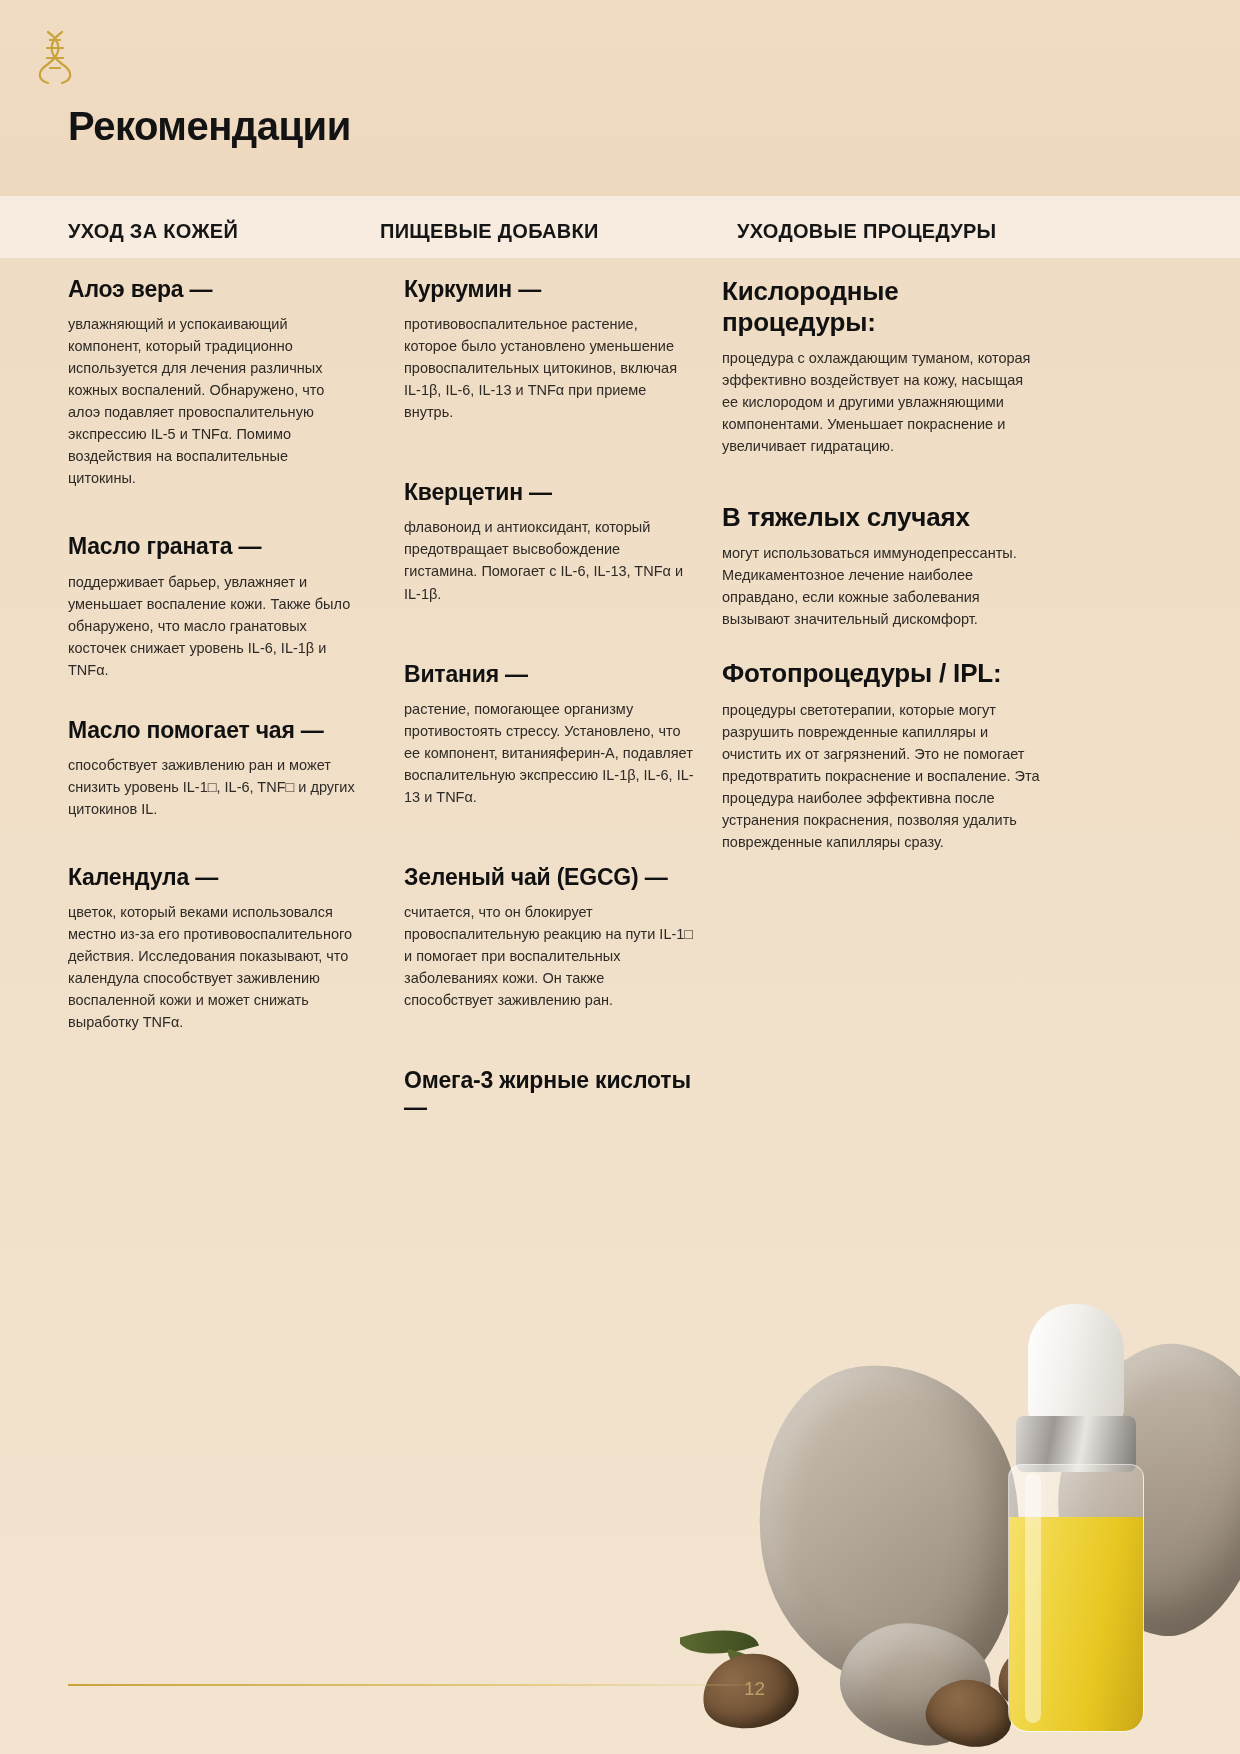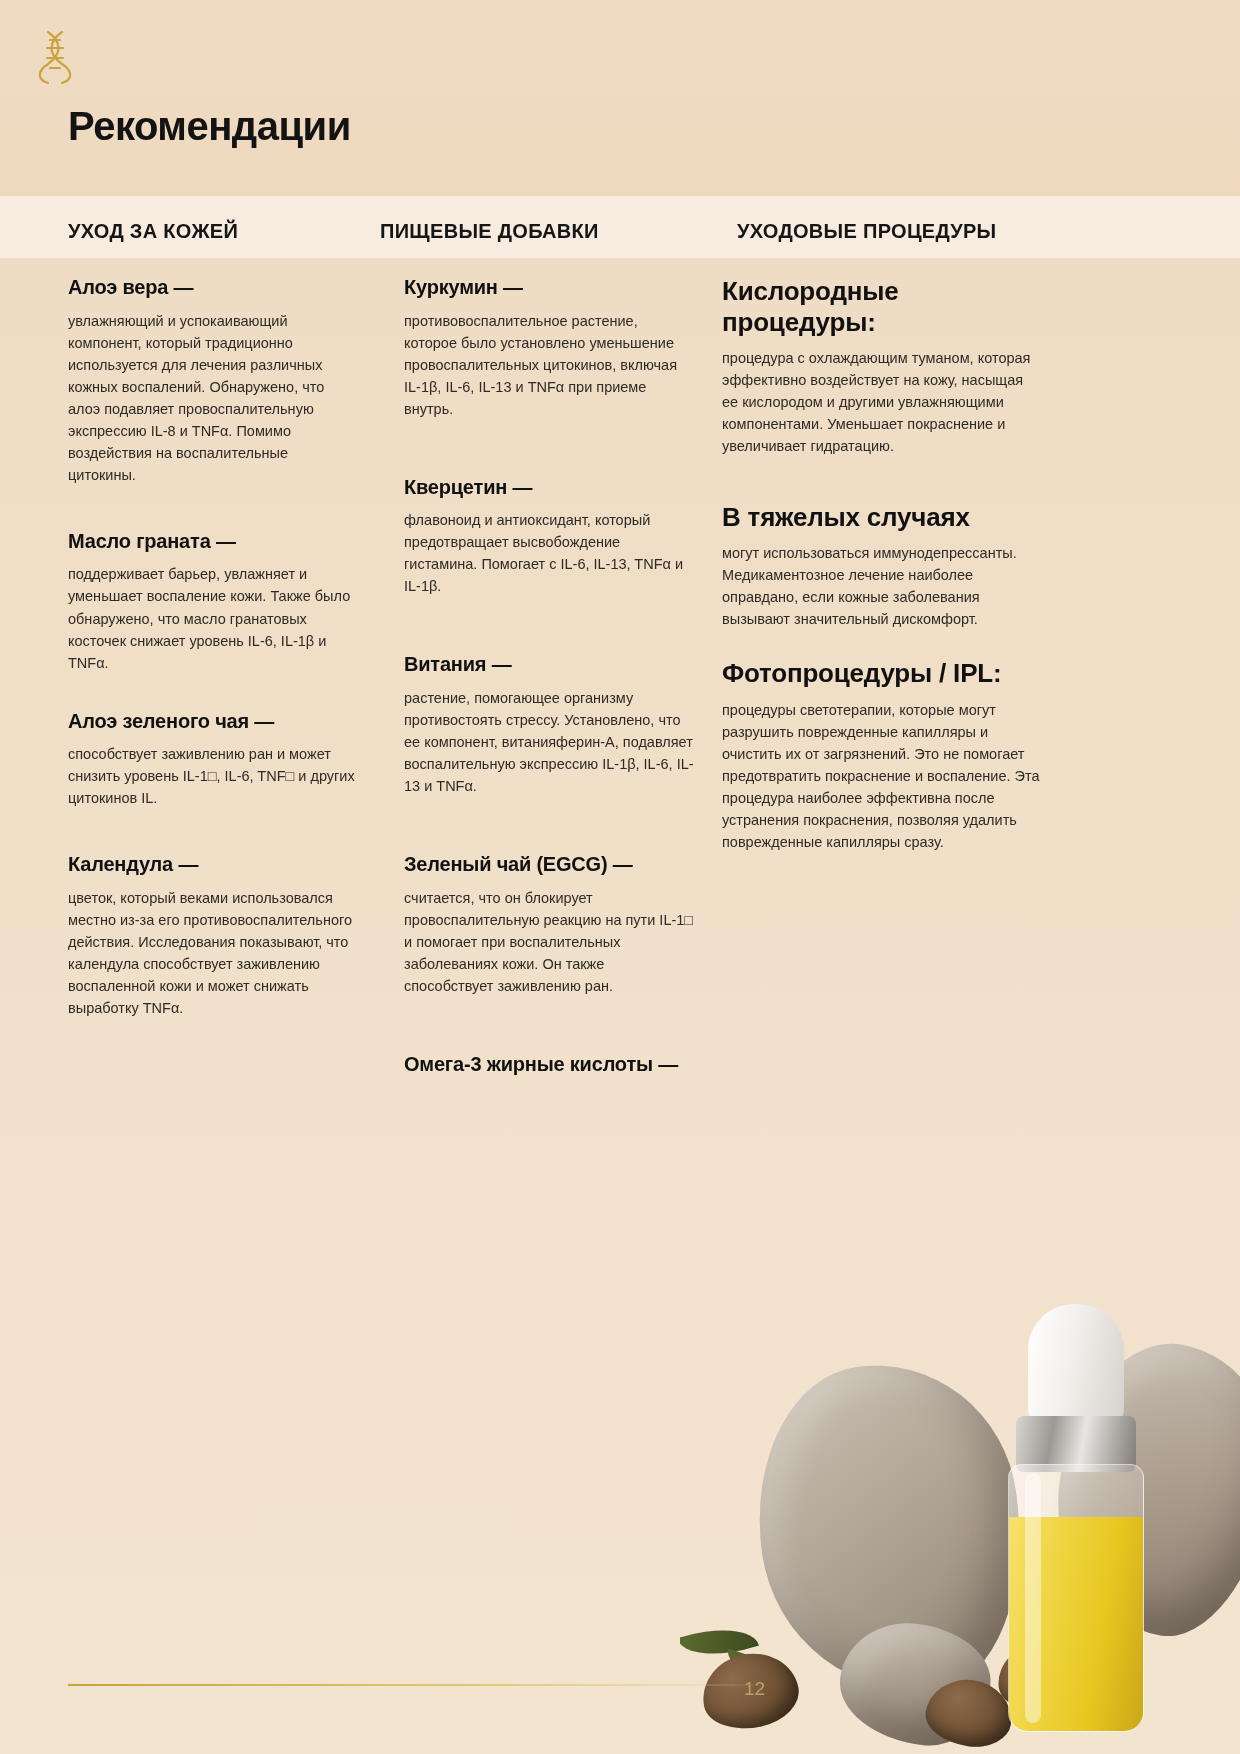--- a/index.html
+++ b/index.html
@@ -62,21 +62,21 @@
   .columns {
     position: absolute; left: 0; top: 258px; right: 0; bottom: 0;
   }
   .col { position: absolute; top: 18px; }
   .col-1 { left: 68px; width: 290px; }
   .col-2 { left: 404px; width: 290px; }
   .col-3 { left: 722px; width: 320px; }
 
   .entry { margin-bottom: 28px; }
   .entry h3 {
-    font-size: 20px; font-weight: 700; line-height: 1.18;
+    font-size: 23px; font-weight: 700; line-height: 1.18;
     color: #111; margin-bottom: 10px; letter-spacing: -0.2px;
   }
   .entry p {
     font-size: 14.5px; line-height: 1.52; color: #2e2a26;
   }
   .col-3 .entry h3 { font-size: 26px; }
   .col-3 .entry p { font-size: 14.5px; }
 
   
   .sp-lg { margin-bottom: 44px; }
@@ -185,28 +185,28 @@
   <div class="tab t1">УХОД ЗА КОЖЕЙ</div>
   <div class="tab t2">ПИЩЕВЫЕ ДОБАВКИ</div>
   <div class="tab t3">УХОДОВЫЕ ПРОЦЕДУРЫ</div>
 </div>
 
 <div class="columns">
 
   <div class="col col-1">
     <div class="entry sp-lg">
       <h3>Алоэ вера —</h3>
-      <p>увлажняющий и успокаивающий компонент, который традиционно используется для лечения различных кожных воспалений. Обнаружено, что алоэ подавляет провоспалительную экспрессию IL-8 и TNFα. Помимо воздействия на воспалительные цитокины.</p>
+      <p>увлажняющий и успокаивающий компонент, который традиционно используется для лечения различных кожных воспалений. Обнаружено, что алоэ подавляет провоспалительную экспрессию IL-5 и TNFα. Помимо воздействия на воспалительные цитокины.</p>
     </div>
     <div class="entry sp-md">
       <h3>Масло граната —</h3>
       <p>поддерживает барьер, увлажняет и уменьшает воспаление кожи. Также было обнаружено, что масло гранатовых косточек снижает уровень IL-6, IL-1β и TNFα.</p>
     </div>
     <div class="entry sp-lg">
-      <h3>Алоэ зеленого чая —</h3>
+      <h3>Масло помогает чая —</h3>
       <p>способствует заживлению ран и может снизить уровень IL-1□, IL-6, TNF□ и других цитокинов IL.</p>
     </div>
     <div class="entry">
       <h3>Календула —</h3>
       <p>цветок, который веками использовался местно из-за его противовоспалительного действия. Исследования показывают, что календула способствует заживлению воспаленной кожи и может снижать выработку TNFα.</p>
     </div>
   </div>
 
   <div class="col col-2">
     <div class="entry sp-xl">

